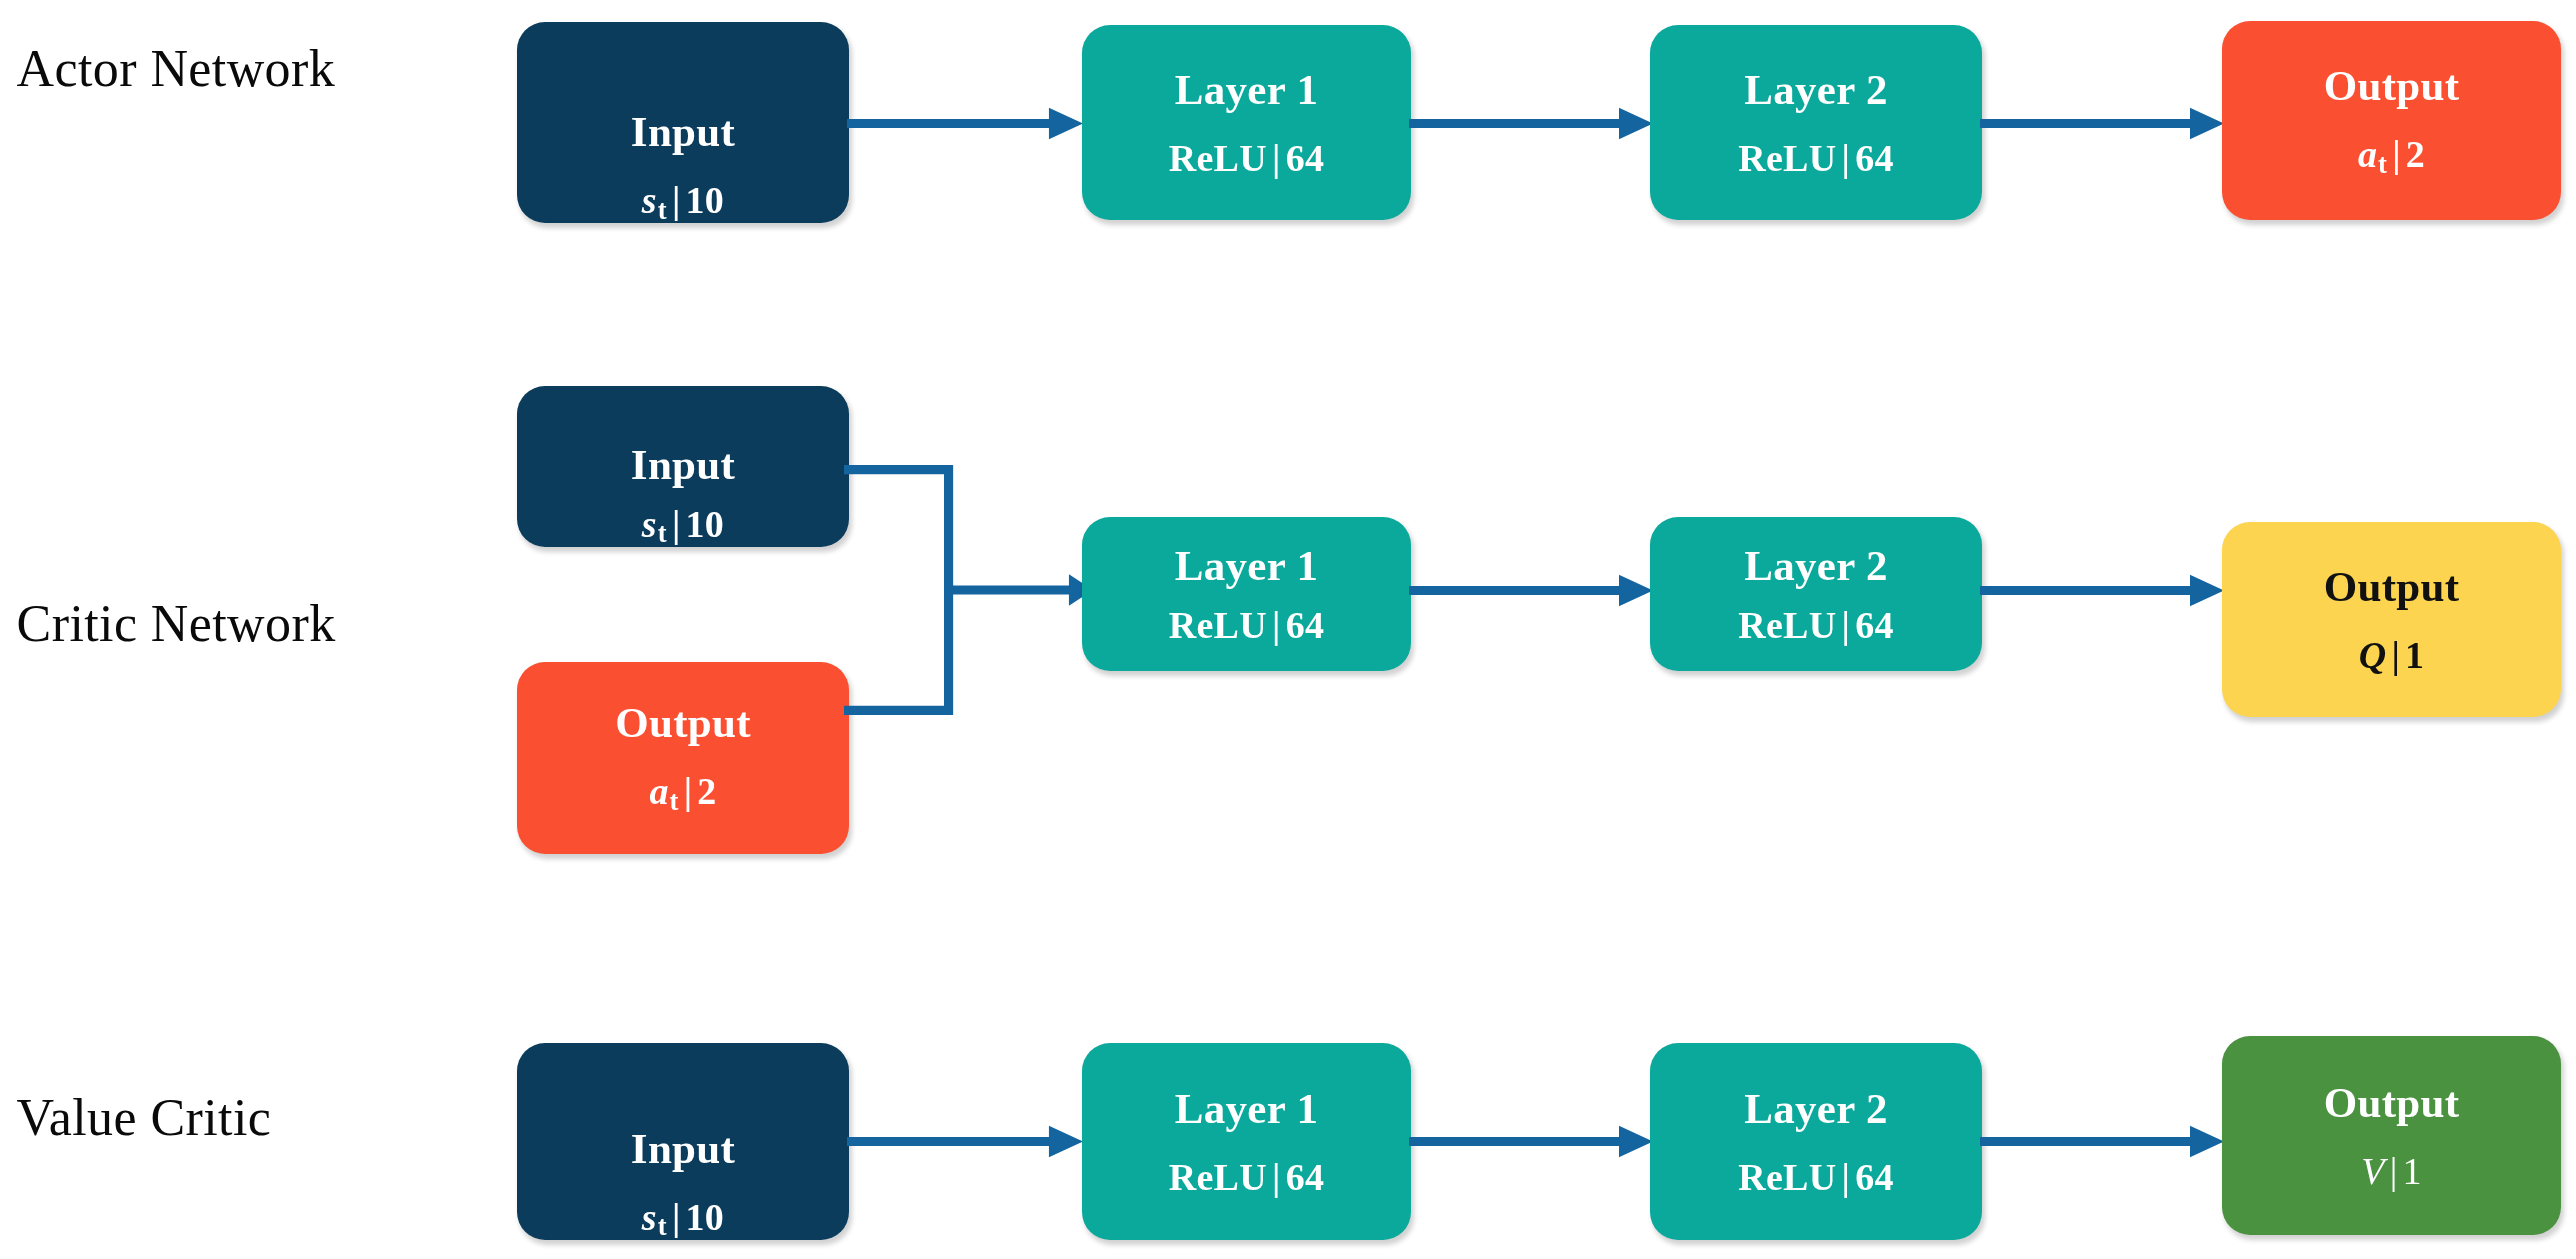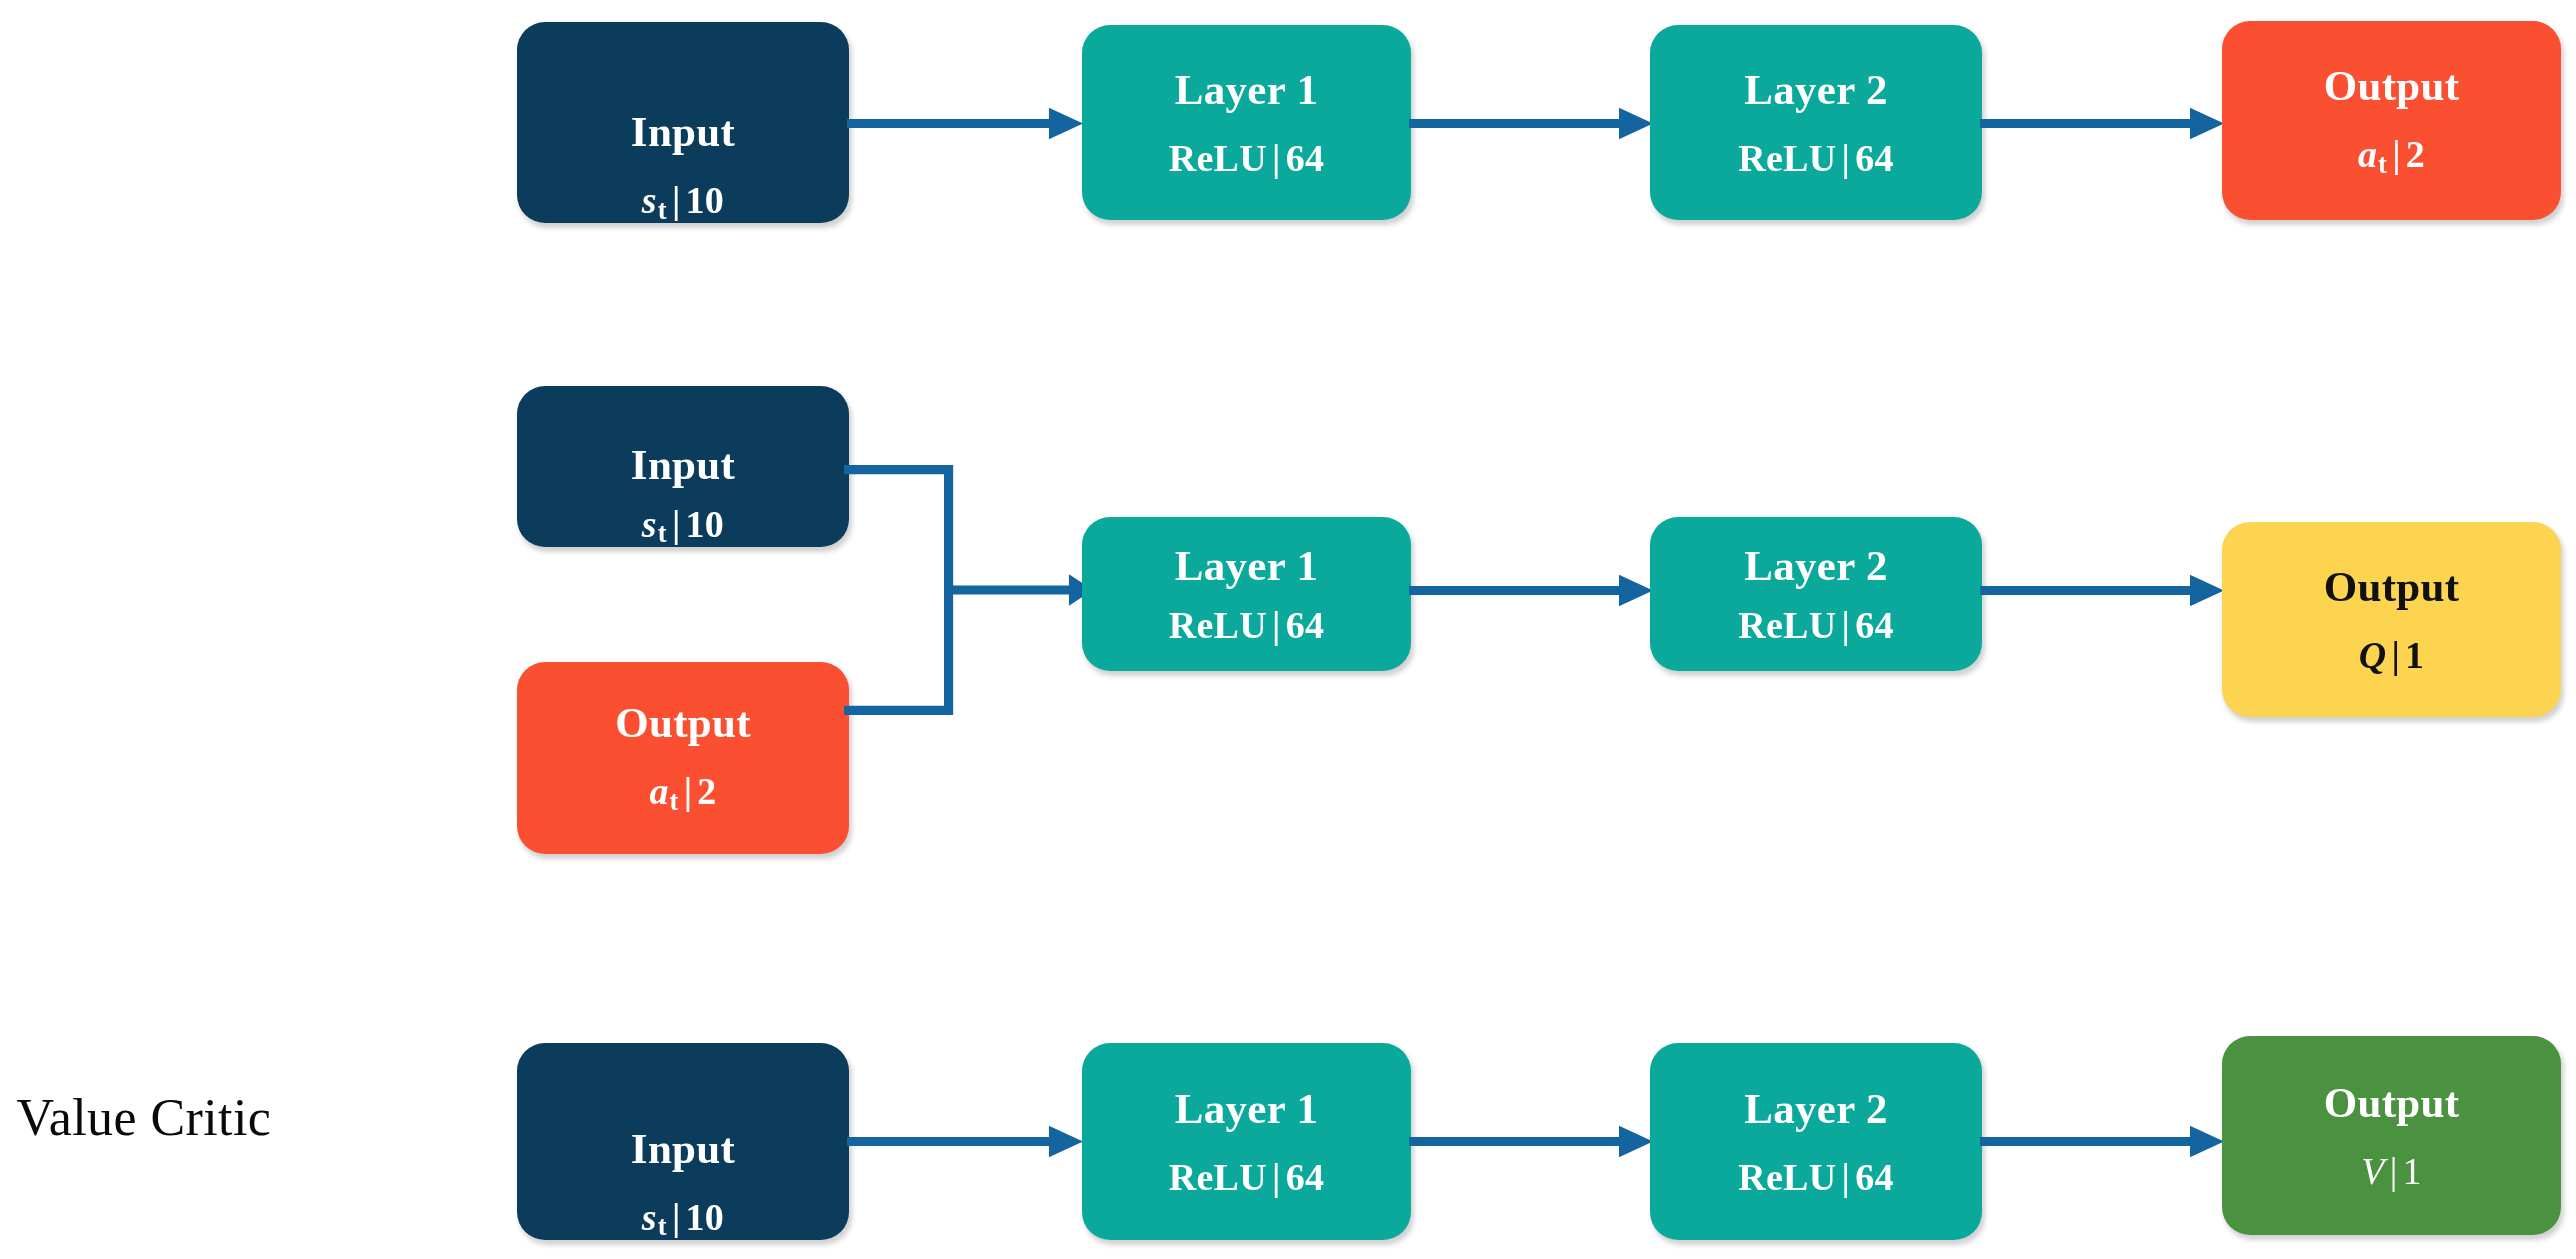--- a/index.html
+++ b/index.html
@@ -82,20 +82,21 @@
     position: absolute;
     overflow: visible;
     pointer-events: none;
   }
 </style>
 </head>
 <body>
 
 <div id="canvas">
 
+  <div class="row-label" style="left:16.6px; top:39px;">Actor Network</div>
 
   <div class="node navy" style="left:517px; top:22.4px; width:332px; height:201px;">
     <div class="title">Input</div>
     <div class="sub"><span class="sym">s</span><span class="subsc">t</span><span class="bar">|</span><span>10</span></div>
   </div>
 
   <svg class="arrow-svg" style="left:847px; top:100px;" width="241" height="47" viewBox="0 0 290 56">
     <line x1="0" y1="28" x2="248" y2="28" stroke="#1464a0" stroke-width="11"></line>
     <polygon points="243,9 284,28 243,47" fill="#1464a0"></polygon>
   </svg>
@@ -118,20 +119,21 @@
   <svg class="arrow-svg" style="left:1980px; top:100px;" width="249" height="47" viewBox="0 0 300 56">
     <line x1="0" y1="28" x2="258" y2="28" stroke="#1464a0" stroke-width="11"></line>
     <polygon points="253,9 294,28 253,47" fill="#1464a0"></polygon>
   </svg>
 
   <div class="node orange" style="left:2222px; top:21px; width:339px; height:199px;">
     <div class="title">Output</div>
     <div class="sub"><span class="sym">a</span><span class="subsc">t</span><span class="bar">|</span><span>2</span></div>
   </div>
 
+  <div class="row-label" style="left:16.6px; top:594px;">Critic Network</div>
 
   <div class="node navy" style="left:517px; top:386px; width:332px; height:161px;">
     <div class="title">Input</div>
     <div class="sub" style="margin-top:18.3px;"><span class="sym">s</span><span class="subsc">t</span><span class="bar">|</span><span>10</span></div>
   </div>
 
   <div class="node orange" style="left:517px; top:662px; width:332px; height:192px;">
     <div class="title">Output</div>
     <div class="sub"><span class="sym">a</span><span class="subsc">t</span><span class="bar">|</span><span>2</span></div>
   </div>

